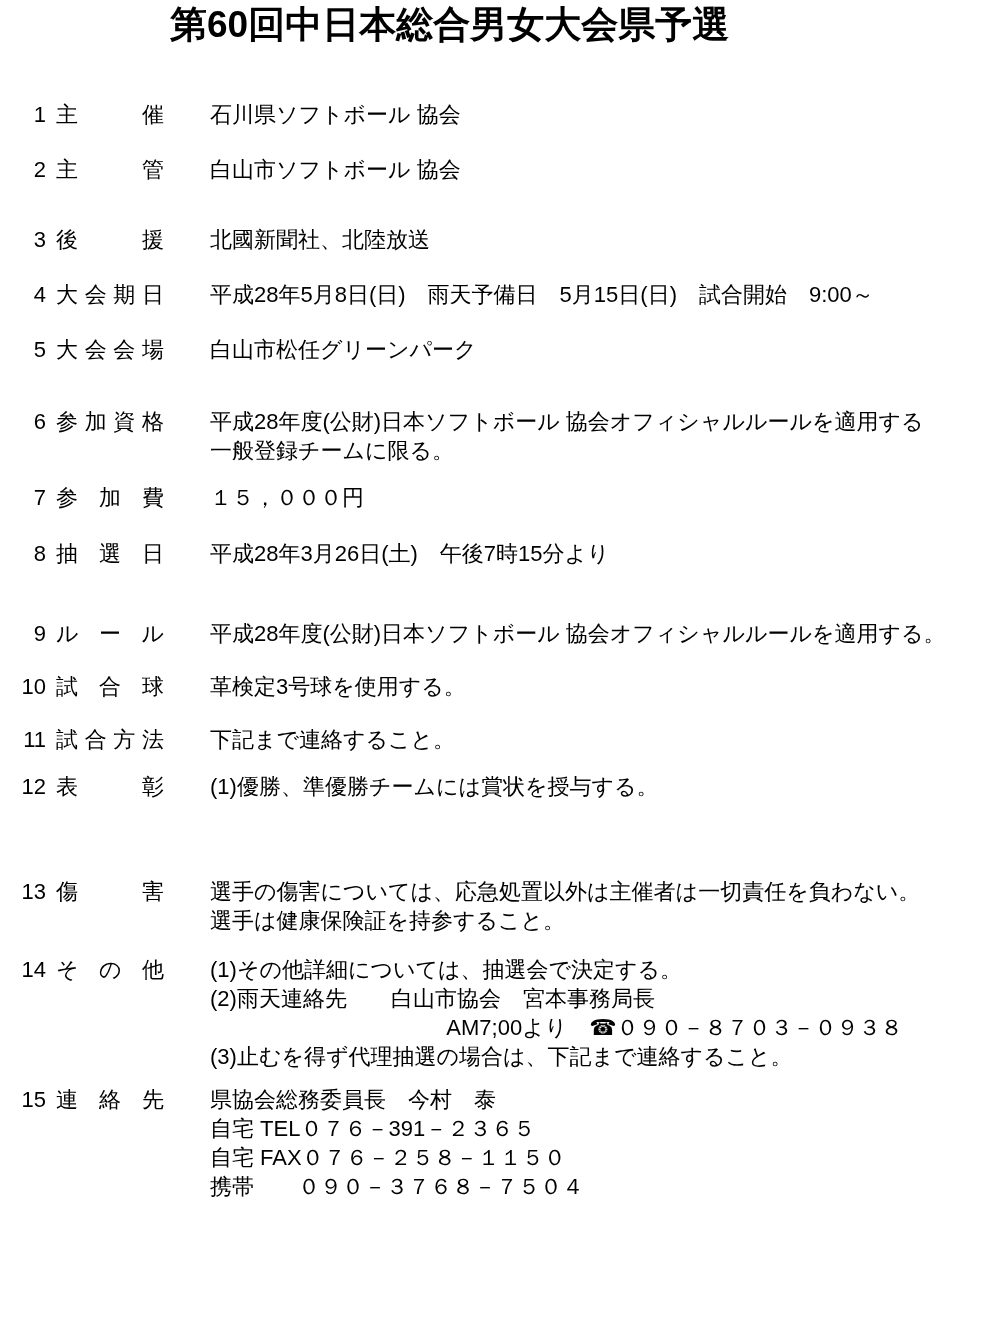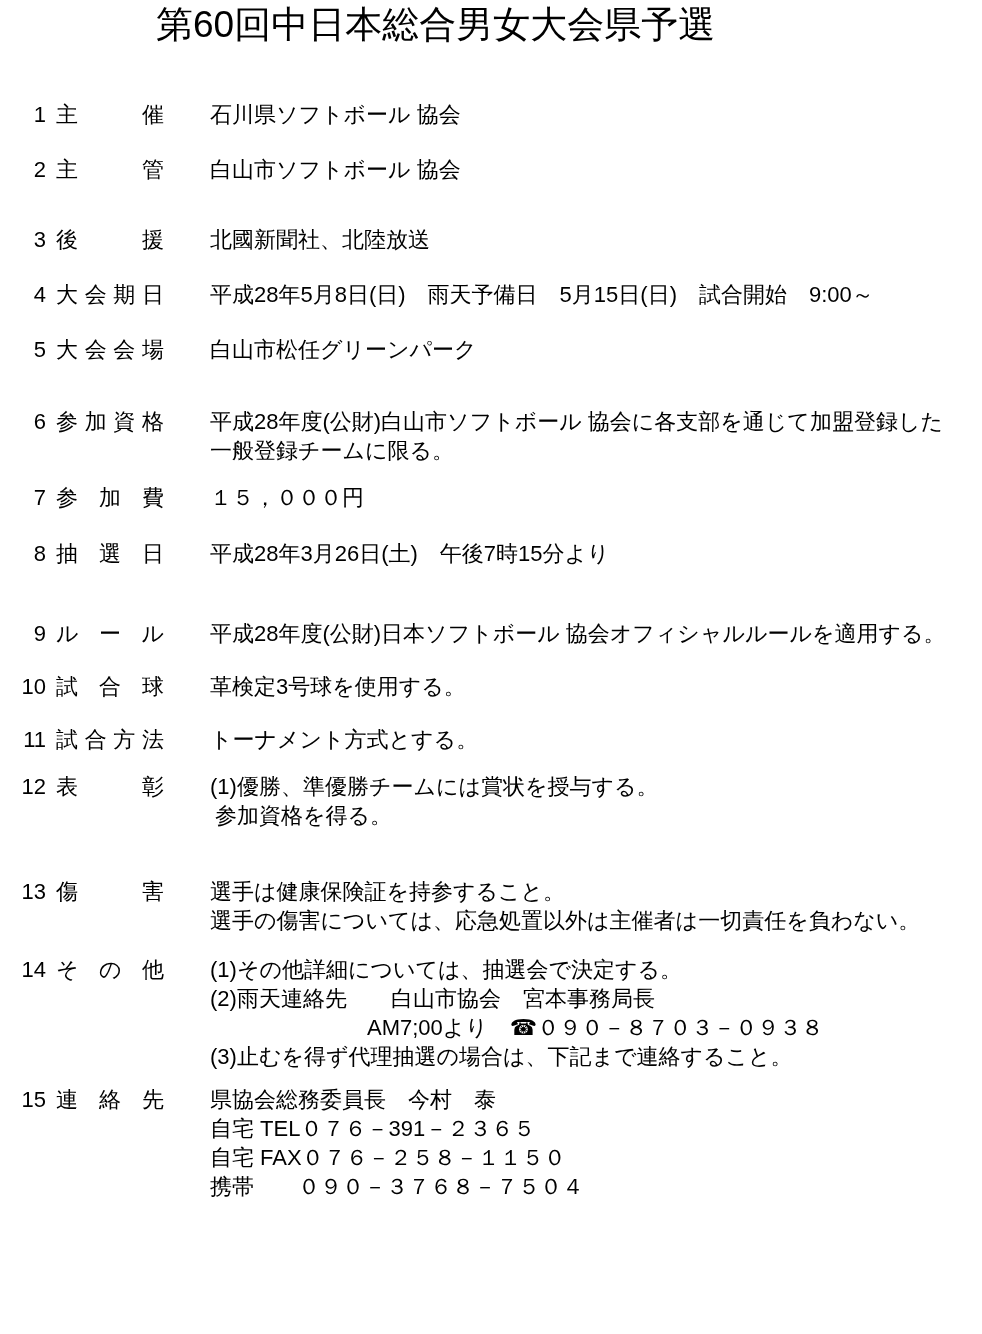--- a/index.html
+++ b/index.html
@@ -13,24 +13,24 @@
     height: 1334px;
     background: #ffffff;
     color: #000000;
     font-family: "Liberation Sans", "DejaVu Sans", sans-serif;
     font-size: 22px;
     line-height: 29px;
     overflow: hidden;
   }
   .title {
     position: absolute;
-    left: 156px;
+    left: 170px;
     top: 2px;
     font-size: 37px;
-    font-weight: normal;
+    font-weight: bold;
     line-height: 46px;
     white-space: nowrap;
   }
   .row { position: absolute; left: 0; width: 982px; }
   .num {
     position: absolute;
     left: 0; top: 0;
     width: 46px;
     text-align: right;
     display: inline-block;
@@ -43,21 +43,21 @@
     text-align-last: justify;
     display: inline-block;
   }
   .content {
     position: absolute;
     left: 182px; top: 0;
     width: 800px;
   }
   .line { white-space: pre; margin-left: 28px; }
   .ind-a { margin-left: 33px; }   
-  .ind-b { margin-left: 185px; }  
+  .ind-b { margin-left: 185px; text-align: center; }  
 </style>
 </head>
 <body>
 
 <div class="page">
 
   <div class="title">第60回中日本総合男女大会県予選</div>
 
   <div class="row" style="top:100px">
     <span class="num">1</span>
@@ -96,21 +96,21 @@
     <span class="label">大会会場</span>
     <div class="content">
       <div class="line">白山市松任グリーンパーク</div>
     </div>
   </div>
 
   <div class="row" style="top:407px">
     <span class="num">6</span>
     <span class="label">参加資格</span>
     <div class="content">
-      <div class="line">平成28年度(公財)白山市ソフトボール 協会に各支部を通じて加盟登録した</div>
+      <div class="line">平成28年度(公財)日本ソフトボール 協会オフィシャルルールを適用する</div>
       <div class="line">一般登録チームに限る。</div>
     </div>
   </div>
 
   <div class="row" style="top:483px">
     <span class="num">7</span>
     <span class="label">参加費</span>
     <div class="content">
       <div class="line">１５，０００円</div>
     </div>
@@ -137,39 +137,38 @@
     <span class="label">試合球</span>
     <div class="content">
       <div class="line">革検定3号球を使用する。</div>
     </div>
   </div>
 
   <div class="row" style="top:725px">
     <span class="num">11</span>
     <span class="label">試合方法</span>
     <div class="content">
-      <div class="line">トーナメント方式とする。</div>
+      <div class="line">下記まで連絡すること。</div>
     </div>
   </div>
 
   <div class="row" style="top:772px">
     <span class="num">12</span>
     <span class="label">表彰</span>
     <div class="content">
       <div class="line">(1)優勝、準優勝チームには賞状を授与する。</div>
-      <div class="line ind-a">参加資格を得る。</div>
     </div>
   </div>
 
   <div class="row" style="top:877px">
     <span class="num">13</span>
     <span class="label">傷害</span>
     <div class="content">
+      <div class="line">選手の傷害については、応急処置以外は主催者は一切責任を負わない。</div>
       <div class="line">選手は健康保険証を持参すること。</div>
-      <div class="line">選手の傷害については、応急処置以外は主催者は一切責任を負わない。</div>
     </div>
   </div>
 
   <div class="row" style="top:955px">
     <span class="num">14</span>
     <span class="label">その他</span>
     <div class="content">
       <div class="line">(1)その他詳細については、抽選会で決定する。</div>
       <div class="line">(2)雨天連絡先　　白山市協会　宮本事務局長</div>
       <div class="line ind-b">AM7;00より　☎０９０－８７０３－０９３８</div>

